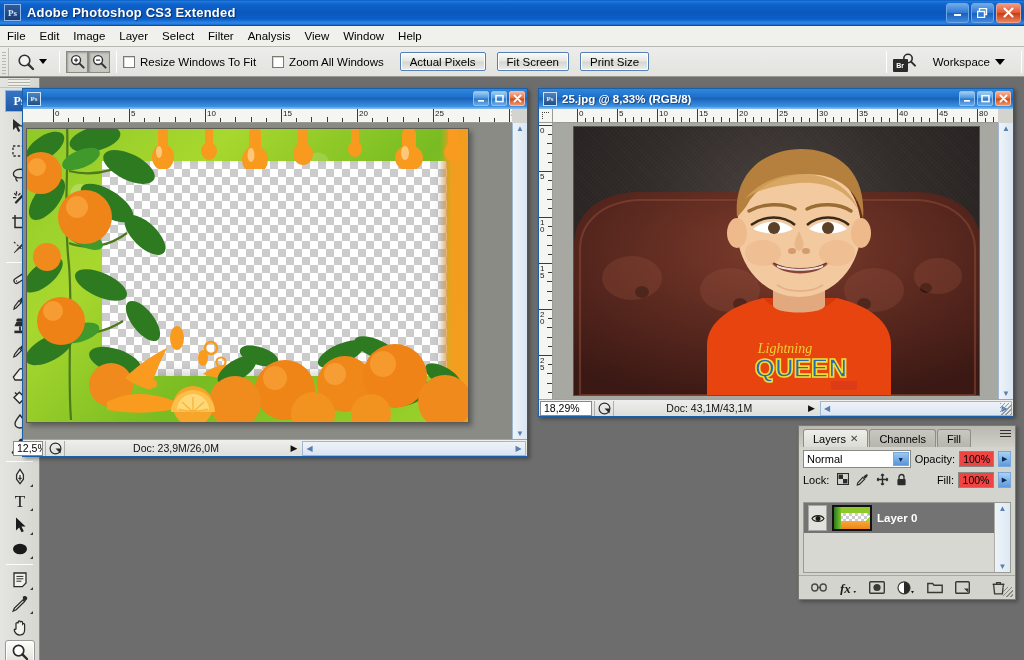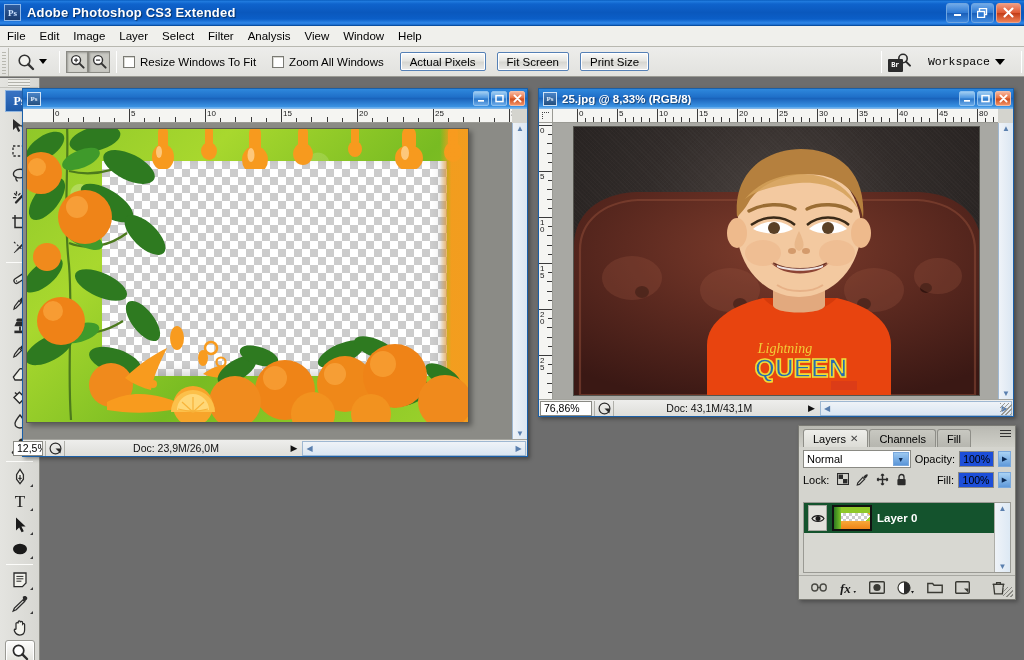--- a/index.html
+++ b/index.html
@@ -95,21 +95,21 @@
     border: 1px solid #7a7a74; box-shadow: inset 1px 1px 0 #d8d8d2;
   }
   .chk-label { font-size: 11.5px; color: #000; }
   .btn3d {
     height: 19px; padding: 0 9px; display: flex; align-items: center; justify-content: center;
     font-size: 11.5px; color: #000; margin-right: 11px;
     background: linear-gradient(to bottom,#fbfbfa 0%,#e6e6e2 45%,#d7d7d2 55%,#ececea 100%);
     border: 1px solid #5580b5; border-radius: 2px;
     box-shadow: inset 0 0 0 1px #ffffff;
   }
-  .ws-area { margin-left: auto; display: flex; align-items: center; height: 30px; font-family: Liberation Mono, monospace; }
+  .ws-area { margin-left: auto; display: flex; align-items: center; height: 30px; }
   .br-icon {
     width: 24px; height: 20px; position: relative; margin-right: 16px;
   }
   .br-box {
     position: absolute; left: 0; bottom: 0; width: 15px; height: 13px;
     background: #2b2b2b; color: #fff; font-size: 7px; font-weight: bold;
     display: flex; align-items: center; justify-content: center;
     border-radius: 1px;
   }
   .ws-label { font-size: 11.5px; color: #000; margin-right: 5px; }
@@ -302,39 +302,39 @@
     position: relative;
   }
   .sel-arrow {
     position: absolute; right: 1px; top: 1px; width: 16px; height: 14px;
     background: linear-gradient(to bottom,#9cc8f0,#5a95d8);
     border: 1px solid #7aa8dc; display: flex; align-items: center; justify-content: center;
     color: #0a2a55; font-size: 7px;
   }
   .lbl { font-size: 11px; color: #000; }
   .num-field {
-    width: 36px; height: 16px; background: #1d4ed8; border: 1px solid #8a8a84;
+    width: 36px; height: 16px; background: #ef4444; border: 1px solid #8a8a84;
     font-size: 10.5px; display: flex; align-items: center; justify-content: center;
   }
   .num-arrow {
     width: 13px; height: 16px;
     background: linear-gradient(to bottom,#a9d2f4,#5f99da);
     border: 1px solid #7aa8dc; display: flex; align-items: center; justify-content: center;
     color: #0a2a55; font-size: 7px;
   }
   .lock-icons { display: flex; align-items: center; gap: 7px; margin-left: 4px; }
   .layer-list {
     position: absolute; left: 4px; right: 4px; top: 76px; bottom: 26px;
     background: #d8d8d2; border: 1px solid #9a9a94;
     display: flex;
   }
   .layer-items { flex: 1; }
   .layer-row {
     display: flex; align-items: center; height: 30px; padding: 0 4px; gap: 5px;
-    background: #14532d;
+    background: #737373;
   }
   .eye-cell {
     width: 19px; height: 26px; display: flex; align-items: center; justify-content: center;
     background: #e2e2dc; border: 1px solid #a8a8a2;
   }
   .layer-thumb {
     width: 40px; height: 26px; border: 2px solid #111; overflow: hidden; position: relative;
     background: #fff;
   }
   .layer-name { color: #ffffff; font-size: 11.5px; font-weight: bold; }
@@ -1095,21 +1095,21 @@
           </svg>
         </div>
       </div>
 
       <div class="vscroll" style="right:0; top:14px; height:276px;">
         <div class="vsc-arrow">▲</div>
         <div class="vsc-arrow">▼</div>
       </div>
 
       <div class="doc-status" style="width:474px;">
-        <div class="zoom-field">76,86%</div>
+        <div class="zoom-field">18,29%</div>
         <div class="status-ico">
           <svg width="13" height="13" viewBox="0 0 13 13">
             <circle cx="6.5" cy="6.5" r="5.4" fill="none" stroke="#2b2b2b" stroke-width="1.2"></circle>
             <path d="M6.5 6.5 L11.5 6.5 L11.5 11.5 Z" fill="#2b2b2b"></path>
           </svg>
         </div>
         <div class="doc-info">Doc: 43,1M/43,1M</div>
         <div class="status-arrow">▶</div>
         <div class="hscroll">
           <div class="sc-arrow">◀</div>

